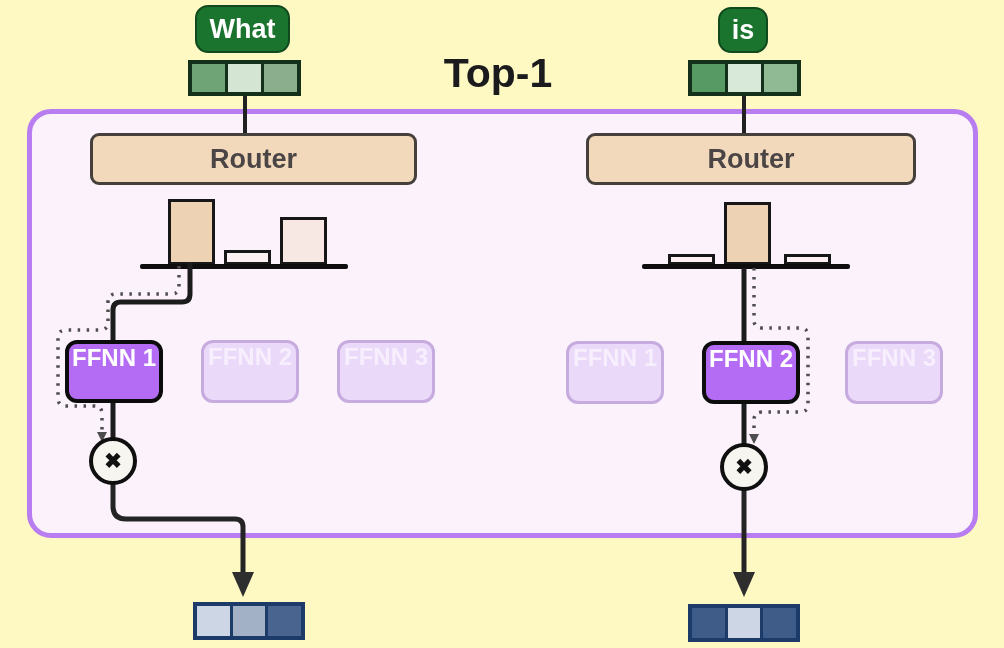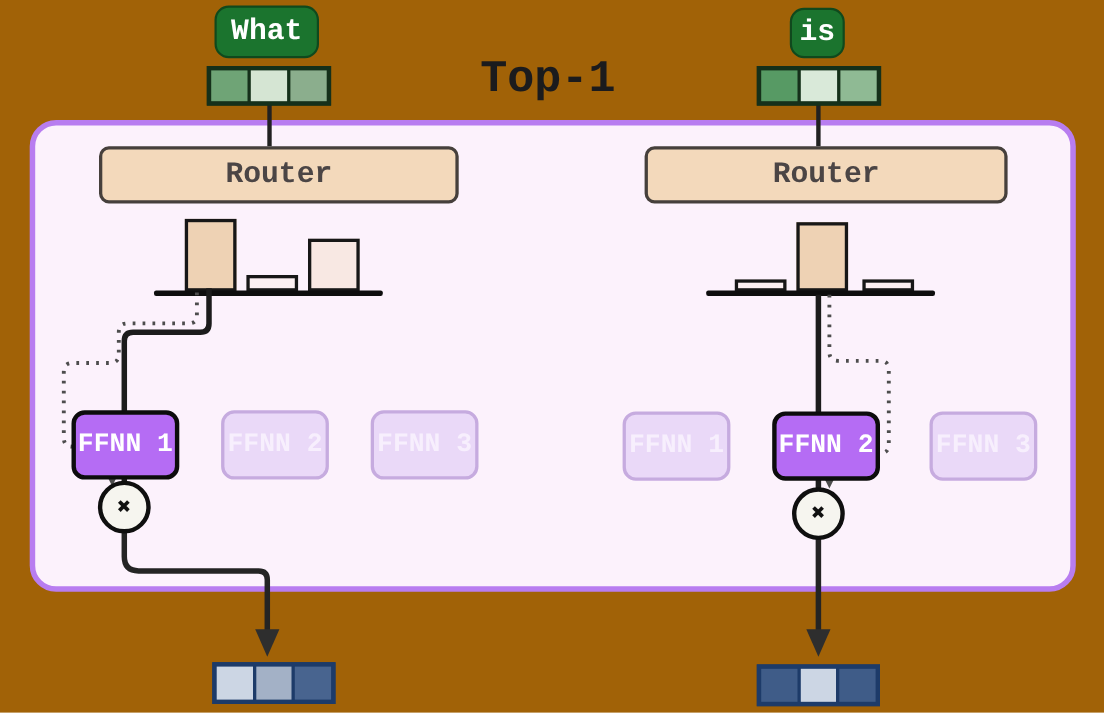--- a/index.html
+++ b/index.html
@@ -1,18 +1,18 @@
 <!DOCTYPE html>
 <html><head>
 <meta charset="utf-8">
 <style>
   html,body{margin:0;padding:0;background:#ffffff;}
   #stage{
-    position:relative;width:1004px;height:648px;background:#a16207;
-    font-family:Liberation Mono, monospace;overflow:hidden;
+    position:relative;width:1004px;height:648px;background:#fef9c3;
+    font-family:Liberation Sans, sans-serif;overflow:hidden;
   }
   
   .moe-container{
     position:absolute;left:27px;top:109px;width:951px;height:429px;
     background:#fcf2fc;border:5px solid #b87df0;border-radius:24px;
     box-sizing:border-box;
   }
   
   .token-label{
     position:absolute;display:flex;align-items:center;justify-content:center;
@@ -64,25 +64,24 @@
   }
   #chart-left .bar:nth-of-type(1){left:28px;}
   #chart-left .bar:nth-of-type(2){left:84px;}
   #chart-left .bar:nth-of-type(3){left:140px;}
   #chart-right .bar:nth-of-type(1){left:26px;}
   #chart-right .bar:nth-of-type(2){left:82px;}
   #chart-right .bar:nth-of-type(3){left:142px;}
   
   .ffnn{
     position:absolute;width:98px;height:63px;
-    display:flex;align-items:center;justify-content:center;
+    display:flex;justify-content:center;
     background:#ead9f8;border:3px solid #c6abdf;border-radius:12px;
     font-weight:700;font-size:24px;color:#f7effd;box-sizing:border-box;
     white-space:nowrap;
-    margin-top:33px;
   }
   .ffnn.active{
     background:#b56cf4;border:4px solid #0c0c0c;color:#ffffff;
   }
   .row1{top:340px;} .row2{top:341px;}
   #ffnn-l1{left:65px;} #ffnn-l2{left:201px;} #ffnn-l3{left:337px;}
   #ffnn-r1{left:566px;} #ffnn-r2{left:702px;} #ffnn-r3{left:845px;}
   
   .mult{
     position:absolute;width:48px;height:48px;border-radius:50%;

